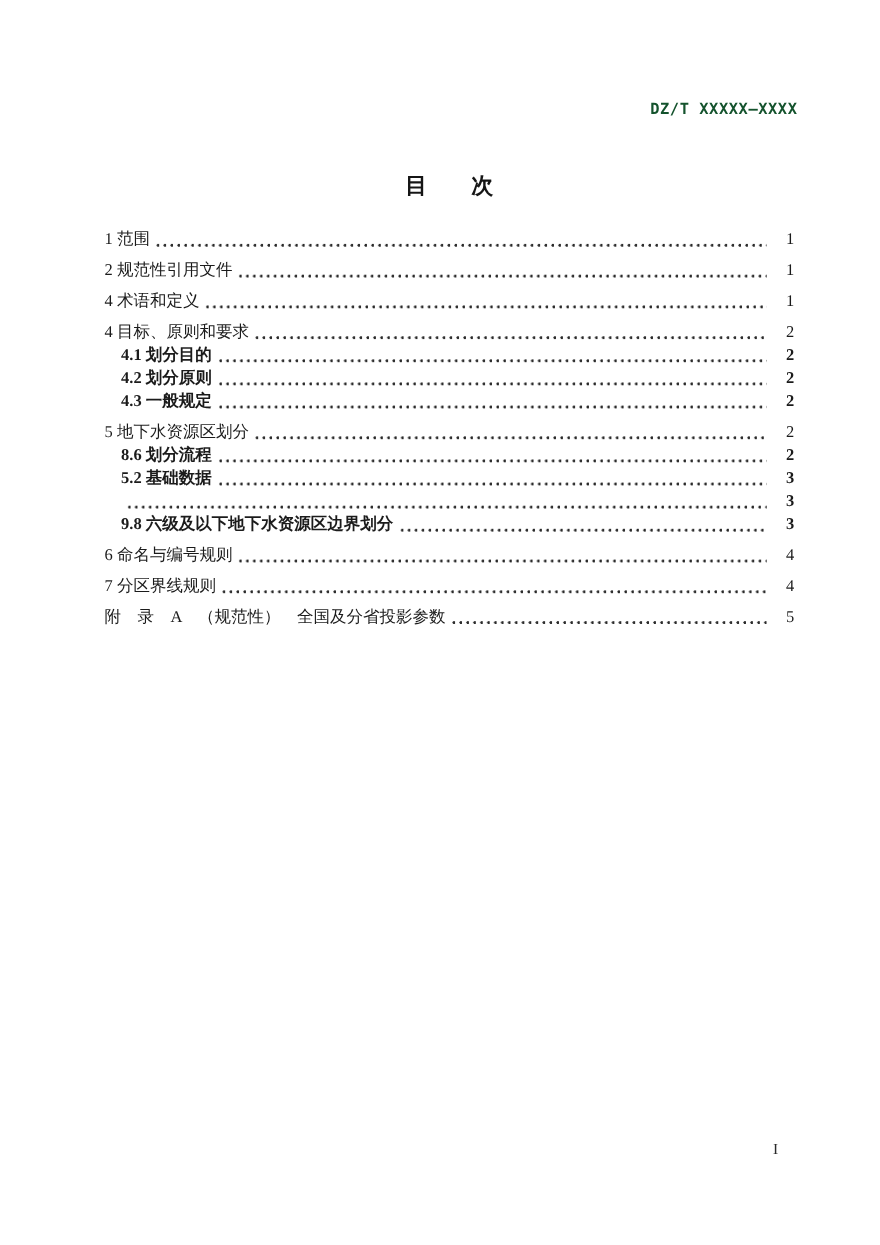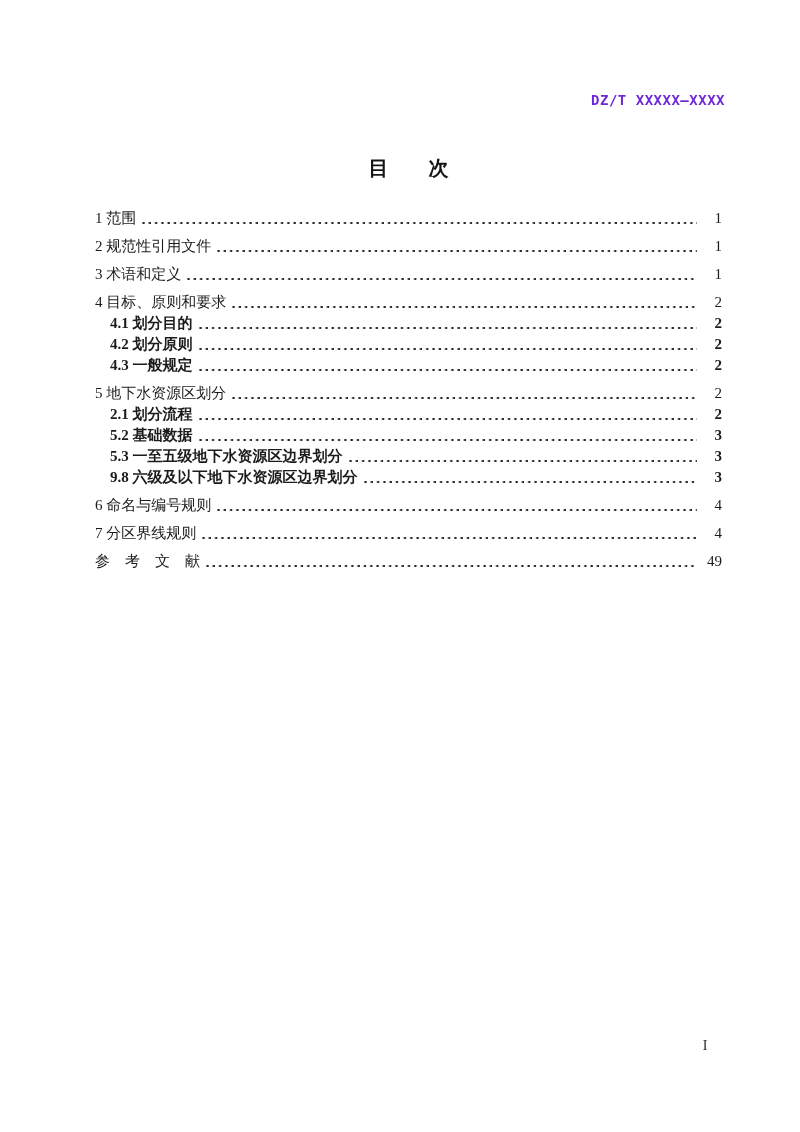--- a/index.html
+++ b/index.html
@@ -17,21 +17,21 @@
     background: #ffffff;
   }
   .doc-header {
     position: absolute;
     top: 92px;
     right: 75px;
     font-family: "DejaVu Sans Mono", "Liberation Mono", monospace;
     font-size: 14px;
     font-weight: 700;
     letter-spacing: 0.5px;
-    color: #6d28d9;
+    color: #14532d;
     white-space: pre;
   }
   .content {
     position: absolute;
     left: 95px;
     right: 78px;
     top: 0;
   }
   .page-title {
     margin: 155px 0 27px 0;
@@ -97,21 +97,21 @@
     <span class="page-num">1</span>
   </div>
 
   <div class="toc-entry level-1">
     <span class="label">2 规范性引用文件</span>
     <span class="dots"></span>
     <span class="page-num">1</span>
   </div>
 
   <div class="toc-entry level-1">
-    <span class="label">3 术语和定义</span>
+    <span class="label">4 术语和定义</span>
     <span class="dots"></span>
     <span class="page-num">1</span>
   </div>
 
   <div class="toc-entry level-1">
     <span class="label">4 目标、原则和要求</span>
     <span class="dots"></span>
     <span class="page-num">2</span>
   </div>
 
@@ -133,33 +133,32 @@
     <span class="page-num">2</span>
   </div>
 
   <div class="toc-entry level-1">
     <span class="label">5 地下水资源区划分</span>
     <span class="dots"></span>
     <span class="page-num">2</span>
   </div>
 
   <div class="toc-entry level-2">
-    <span class="label">2.1 划分流程</span>
+    <span class="label">8.6 划分流程</span>
     <span class="dots"></span>
     <span class="page-num">2</span>
   </div>
 
   <div class="toc-entry level-2">
     <span class="label">5.2 基础数据</span>
     <span class="dots"></span>
     <span class="page-num">3</span>
   </div>
 
   <div class="toc-entry level-2">
-    <span class="label">5.3 一至五级地下水资源区边界划分</span>
     <span class="dots"></span>
     <span class="page-num">3</span>
   </div>
 
   <div class="toc-entry level-2">
     <span class="label">9.8 六级及以下地下水资源区边界划分</span>
     <span class="dots"></span>
     <span class="page-num">3</span>
   </div>
 
@@ -168,25 +167,25 @@
     <span class="dots"></span>
     <span class="page-num">4</span>
   </div>
 
   <div class="toc-entry level-1">
     <span class="label">7 分区界线规则</span>
     <span class="dots"></span>
     <span class="page-num">4</span>
   </div>
 
+  <div class="toc-entry level-1">
+    <span class="label">附　录　A　（规范性）　全国及分省投影参数</span>
+    <span class="dots"></span>
+    <span class="page-num">5</span>
+  </div>
 
 
 
-  <div class="toc-entry level-1">
-    <span class="label">参　考　文　献</span>
-    <span class="dots"></span>
-    <span class="page-num">49</span>
-  </div>
 </div>
   </div>
 
   <div class="footer-page-num">I</div>
 </div>
 
 </body></html>

